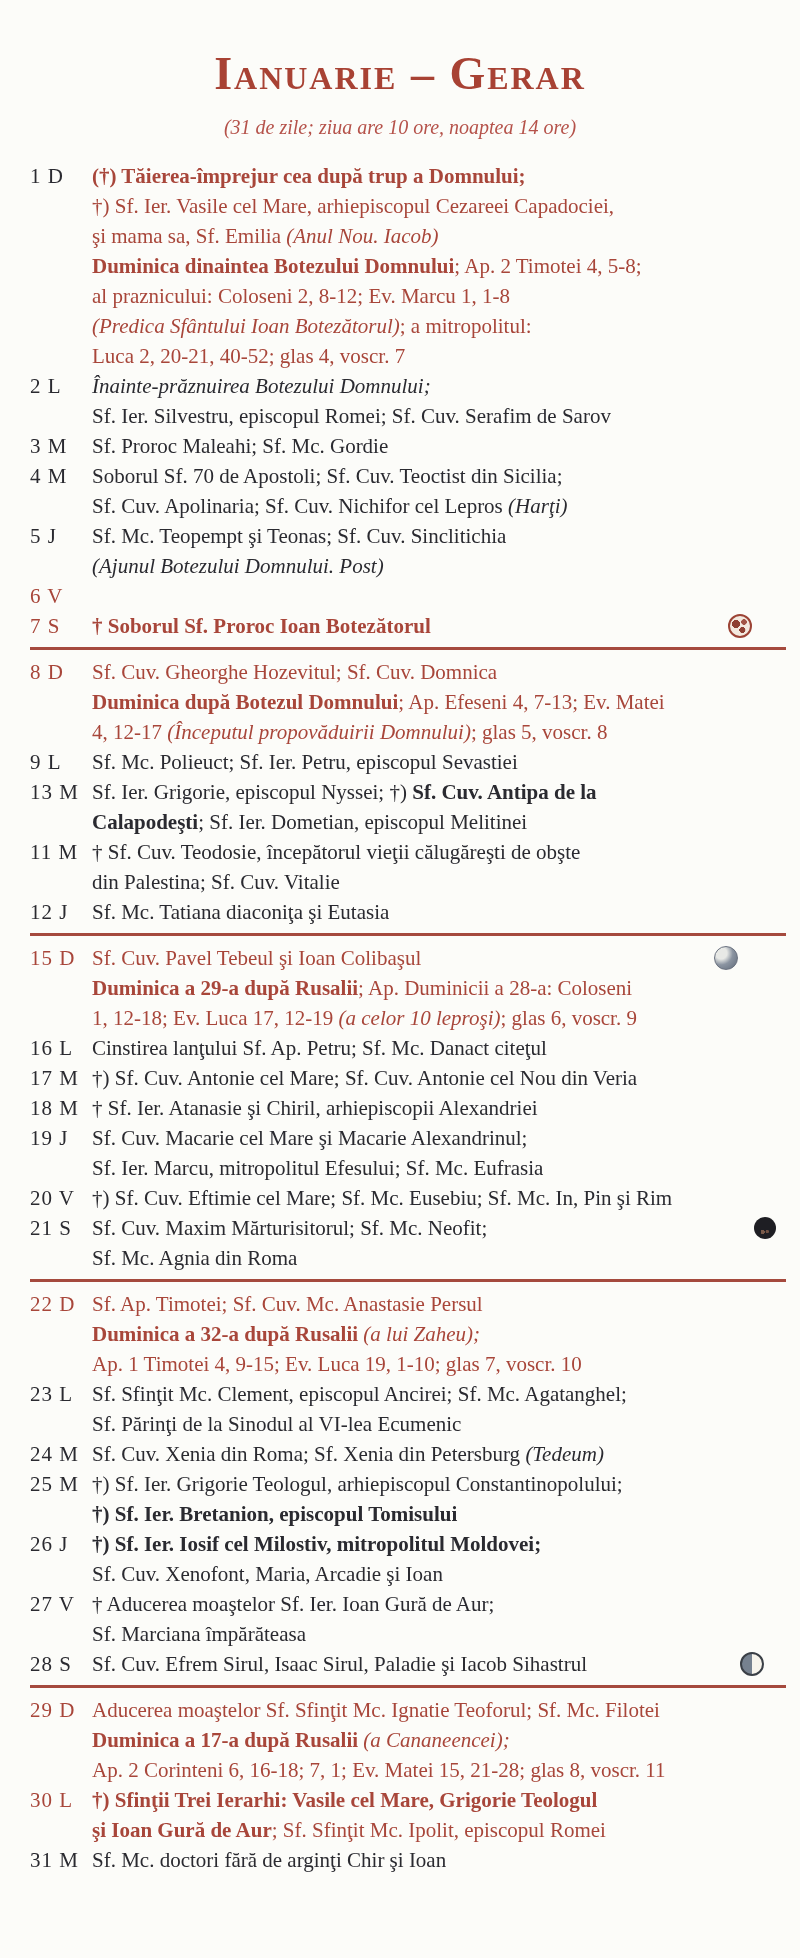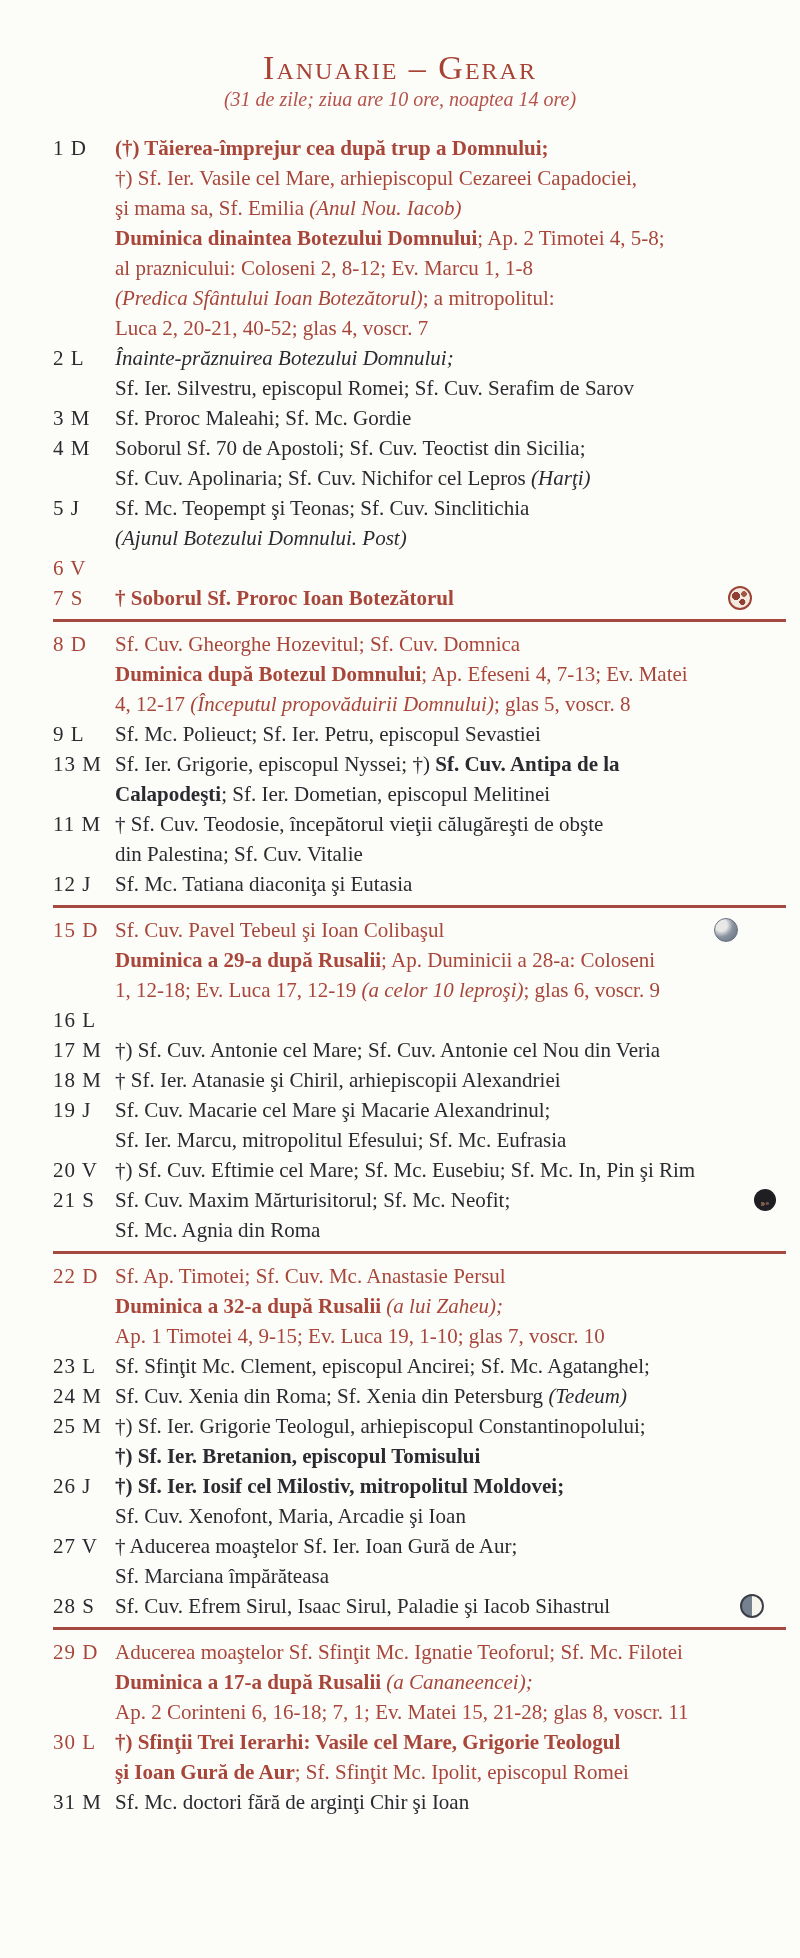--- a/index.html
+++ b/index.html
@@ -7,33 +7,33 @@
     width:800px;height:1958px;
     background:#fcfcf9;
     font-family:"Liberation Serif","DejaVu Serif",serif;
     overflow:hidden;
     color:#2a2a30;
   }
   .page{padding-top:50px;}
   .header{text-align:center;}
   .month-title{
     font-variant:small-caps;
-    font-weight:normal;
-    font-size:34px;
+    font-weight:bold;
+    font-size:46px;
     letter-spacing:2px;
     color:#a84234;
     line-height:1.05;
   }
   .subtitle{
     font-style:italic;
     font-size:20px;
     color:#b5524a;
-    margin-top:2px;
-  }
-  .calendar{margin-top:22px;margin-left:23px;}
+    margin-top:18px;
+  }
+  .calendar{margin-top:22px;}
   .day-row{display:flex;align-items:flex-start;}
   .day-label{
     flex:none;
     width:92px;
     padding-left:30px;
     box-sizing:border-box;
     font-size:21px;
     line-height:30px;
     letter-spacing:1px;
   }
@@ -187,20 +187,23 @@
       <div class="day-row">
         <div class="day-label red">15 D</div>
         <div class="day-lines">
           <div class="day-line red"><span>Sf. Cuv. Pavel Tebeul şi Ioan Colibaşul</span><span class="moon last-quarter-moon-icon"></span></div>
           <div class="day-line red"><span class="b ">Duminica a 29-a după Rusalii</span><span>; Ap. Duminicii a 28-a: Coloseni</span></div>
           <div class="day-line red"><span>1, 12-18; Ev. Luca 17, 12-19 </span><span class="i">(a celor 10 leproşi)</span><span>; glas 6, voscr. 9</span></div>
         </div>
       </div>
       <div class="day-row">
         <div class="day-label black">16 L</div>
+        <div class="day-lines">
+          <div class="day-line black"><span>Cinstirea lanţului Sf. Ap. Petru; Sf. Mc. Danact citeţul</span></div>
+        </div>
       </div>
       <div class="day-row">
         <div class="day-label black">17 M</div>
         <div class="day-lines">
           <div class="day-line black"><span>†) Sf. Cuv. Antonie cel Mare; Sf. Cuv. Antonie cel Nou din Veria</span></div>
         </div>
       </div>
       <div class="day-row">
         <div class="day-label black">18 M</div>
         <div class="day-lines">
@@ -233,20 +236,21 @@
         <div class="day-lines">
           <div class="day-line red"><span>Sf. Ap. Timotei; Sf. Cuv. Mc. Anastasie Persul</span></div>
           <div class="day-line red"><span class="b ">Duminica a 32-a după Rusalii </span><span class="i">(a lui Zaheu);</span></div>
           <div class="day-line red"><span>Ap. 1 Timotei 4, 9-15; Ev. Luca 19, 1-10; glas 7, voscr. 10</span></div>
         </div>
       </div>
       <div class="day-row">
         <div class="day-label black">23 L</div>
         <div class="day-lines">
           <div class="day-line black"><span>Sf. Sfinţit Mc. Clement, episcopul Ancirei; Sf. Mc. Agatanghel;</span></div>
+          <div class="day-line black"><span>Sf. Părinţi de la Sinodul al VI-lea Ecumenic</span></div>
         </div>
       </div>
       <div class="day-row">
         <div class="day-label black">24 M</div>
         <div class="day-lines">
           <div class="day-line black"><span>Sf. Cuv. Xenia din Roma; Sf. Xenia din Petersburg </span><span class="i">(Tedeum)</span></div>
         </div>
       </div>
       <div class="day-row">
         <div class="day-label black">25 M</div>

